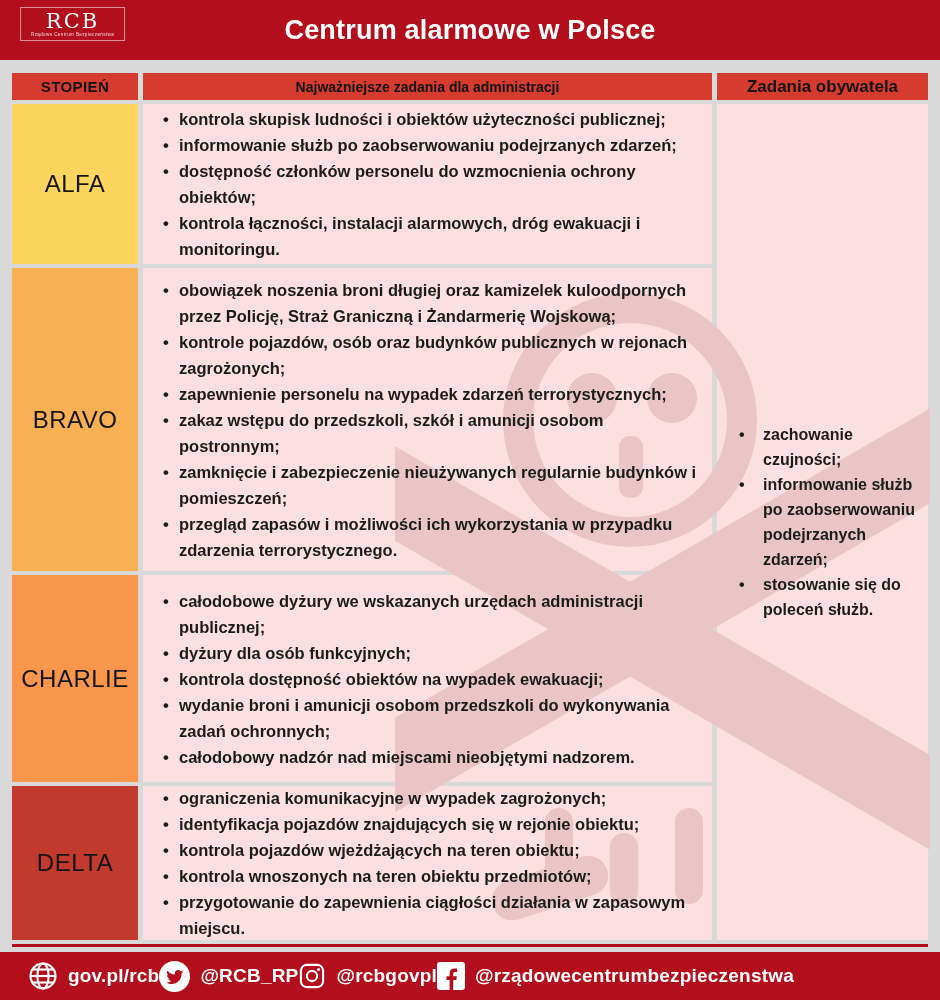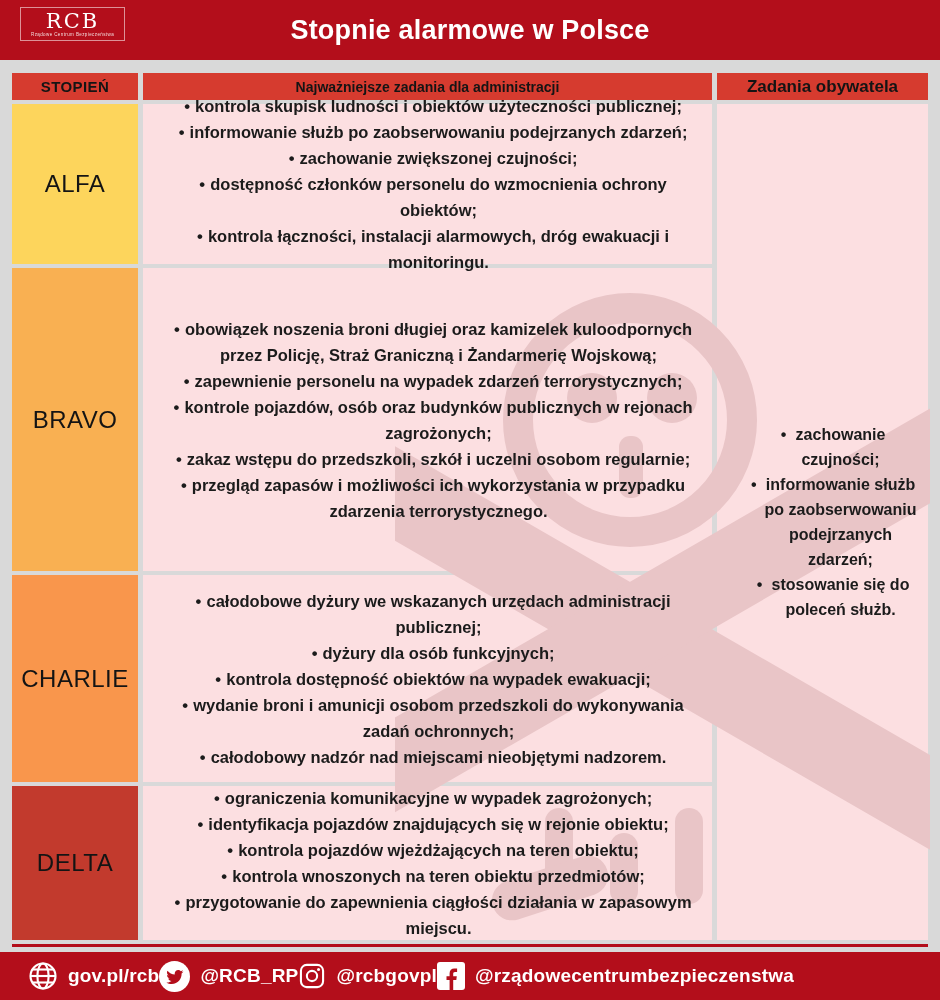--- a/index.html
+++ b/index.html
@@ -23,21 +23,21 @@
   .logo .rcb-sub{font-size:4.5px;opacity:.85;letter-spacing:.4px;line-height:5px;}
   .page-title{
     color:#fff;font-weight:bold;font-size:27px;letter-spacing:.2px;
   }
   
   .table-wrap{position:relative;padding:13px 12px 0;overflow:hidden;}
   .grid{
     display:grid;position:relative;
     grid-template-columns:126px 569px 211px;
     grid-template-rows:27px 160px 303px 207px 154px;
-    column-gap:5px;row-gap:4px;text-align:center;
+    column-gap:5px;row-gap:4px;
   }
   .hcell{
     background:#d63b2f;color:#141414;font-weight:bold;
     display:flex;align-items:center;justify-content:center;
     position:relative;z-index:2;
   }
   .hcell.level-h{font-size:15px;letter-spacing:.4px;}
   .hcell.admin-h{font-size:14px;}
   .hcell.citizen-h{font-size:17px;}
   .level-cell{
@@ -81,46 +81,46 @@
   .footer svg{display:block;}
 </style>
 </head>
 <body>
 
 <div class="topbar">
   <div class="logo">
     <div class="rcb">RCB</div>
     <div class="rcb-sub">Rządowe Centrum Bezpieczeństwa</div>
   </div>
-  <div class="page-title">Stopnie alarmowe w Polsce</div>
+  <div class="page-title">Centrum alarmowe w Polsce</div>
 </div>
 
 <div class="table-wrap">
   <div class="grid" id="grid">
     <div class="hcell level-h">STOPIEŃ</div>
     <div class="hcell admin-h">Najważniejsze zadania dla administracji</div>
     <div class="hcell citizen-h">Zadania obywatela</div>
 
     <div class="level-cell" style="grid-area: 2 / 1; background: rgb(253, 213, 92);">ALFA</div>
       <div class="tasks-cell" style="grid-area: 2 / 2;">
         <ul class="bullets">
           <li>kontrola skupisk ludności i obiektów użyteczności publicznej;</li>
           <li>informowanie służb po zaobserwowaniu podejrzanych zdarzeń;</li>
-          <li>zachowanie zwiększonej czujności;</li>
           <li>dostępność członków personelu do wzmocnienia ochrony obiektów;</li>
           <li>kontrola łączności, instalacji alarmowych, dróg ewakuacji i monitoringu.</li>
         </ul>
       </div>
       <div class="level-cell" style="grid-area: 3 / 1; background: rgb(249, 176, 82);">BRAVO</div>
       <div class="tasks-cell" style="grid-area: 3 / 2;">
         <ul class="bullets">
           <li>obowiązek noszenia broni długiej oraz kamizelek kuloodpornych przez Policję, Straż Graniczną i Żandarmerię Wojskową;</li>
+          <li>kontrole pojazdów, osób oraz budynków publicznych w rejonach zagrożonych;</li>
           <li>zapewnienie personelu na wypadek zdarzeń terrorystycznych;</li>
-          <li>kontrole pojazdów, osób oraz budynków publicznych w rejonach zagrożonych;</li>
-          <li>zakaz wstępu do przedszkoli, szkół i uczelni osobom regularnie;</li>
+          <li>zakaz wstępu do przedszkoli, szkół i amunicji osobom postronnym;</li>
+          <li>zamknięcie i zabezpieczenie nieużywanych regularnie budynków i pomieszczeń;</li>
           <li>przegląd zapasów i możliwości ich wykorzystania w przypadku zdarzenia terrorystycznego.</li>
         </ul>
       </div>
       <div class="level-cell" style="grid-area: 4 / 1; background: rgb(249, 150, 76);">CHARLIE</div>
       <div class="tasks-cell" style="grid-area: 4 / 2;">
         <ul class="bullets">
           <li>całodobowe dyżury we wskazanych urzędach administracji publicznej;</li>
           <li>dyżury dla osób funkcyjnych;</li>
           <li>kontrola dostępność obiektów na wypadek ewakuacji;</li>
           <li>wydanie broni i amunicji osobom przedszkoli do wykonywania zadań ochronnych;</li>

